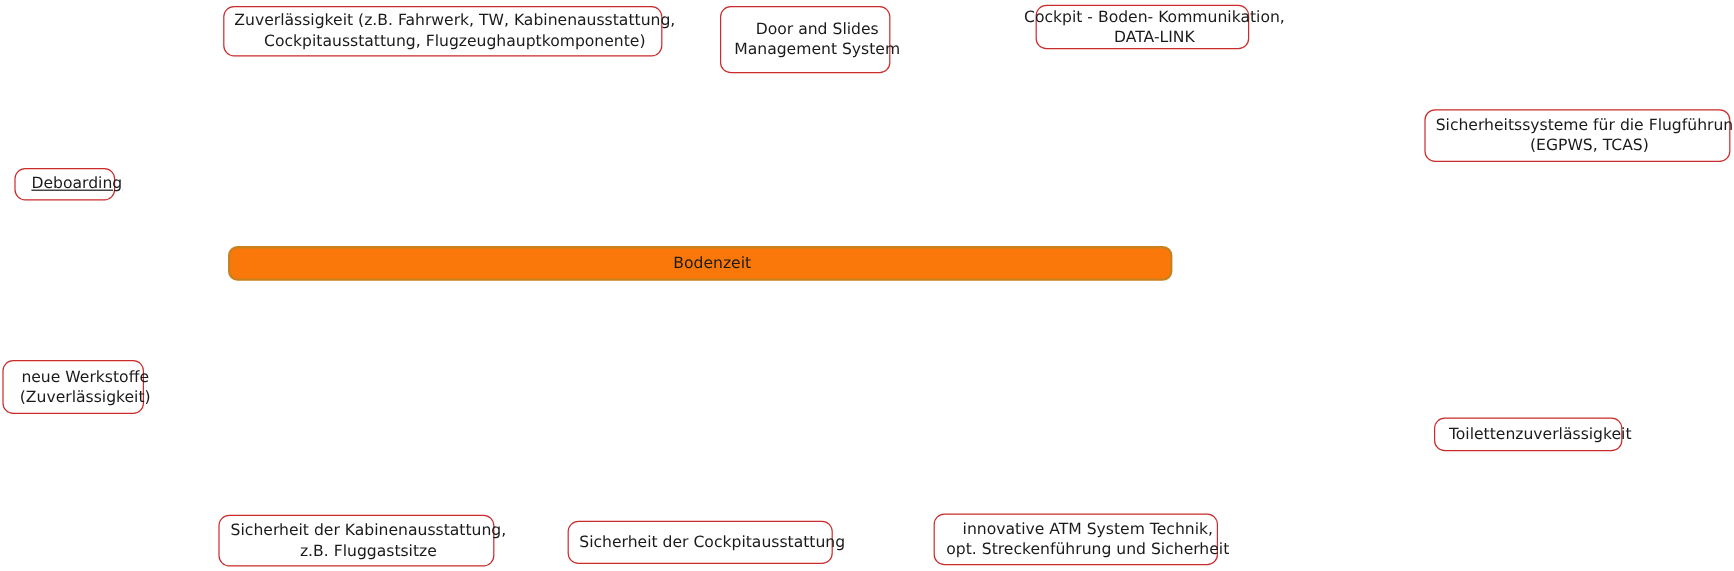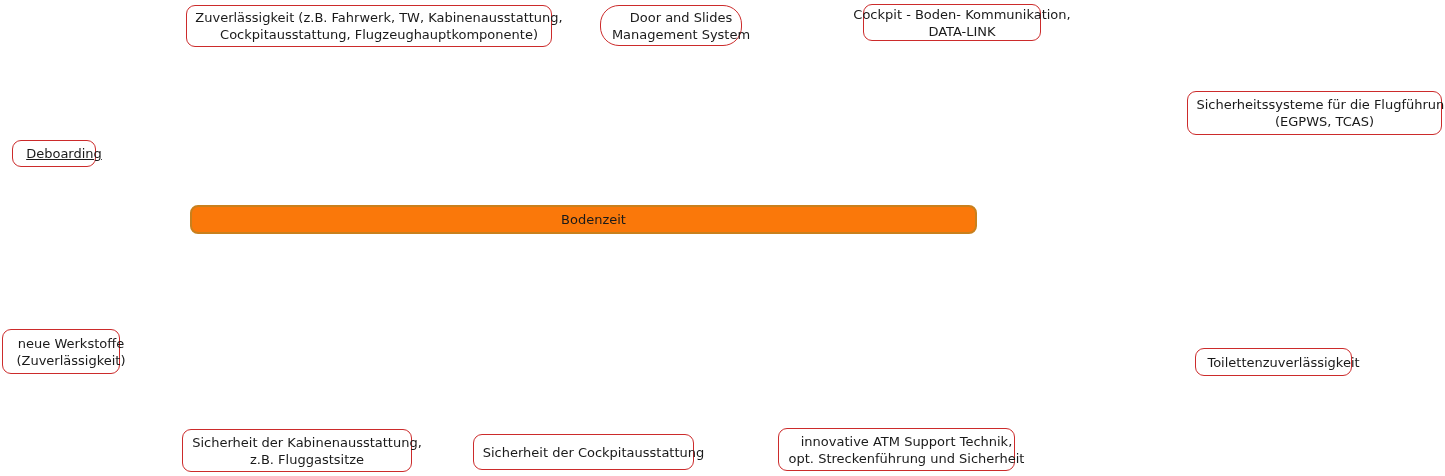--- a/index.html
+++ b/index.html
@@ -32,26 +32,26 @@
     padding-left: 20px;
   }
   .node.highlight {
     background: var(--highlight-fill, #fa780a);
     border: 2px solid var(--highlight-border, #c9801d);
     color: var(--highlight-text, #1a1a1a);
     border-radius: 8px;
   }
   
   #n-zuverlaessigkeit { left: 186px; top: 5px;   width: 366px; height: 42px; }
-  #n-door-slides      { left: 600px; top: 5px;   width: 142px; height: 41px; border-radius: 19px; }
+  #n-door-slides      { left: 600px; top: 5px;   width: 142px; height: 56px; }
   #n-cockpit-datalink { left: 863px; top: 4px;   width: 178px; height: 37px; }
   #n-sicherheitssys   { left: 1187px; top: 91px; width: 255px; height: 44px; }
   #n-deboarding       { left: 12px;  top: 140px; width: 84px;  height: 27px; text-decoration: underline; }
   #n-bodenzeit        { left: 190px; top: 205px; width: 787px; height: 29px; }
-  #n-neue-werkstoffe  { left: 2px;   top: 300px; width: 118px; height: 45px; margin-top: 29px; }
+  #n-neue-werkstoffe  { left: 2px;   top: 300px; width: 118px; height: 45px; }
   #n-toiletten        { left: 1195px; top: 348px; width: 157px; height: 28px; }
   #n-kabinen          { left: 182px; top: 429px; width: 230px; height: 43px; }
   #n-cockpit-sich     { left: 473px; top: 434px; width: 221px; height: 36px; }
   #n-atm              { left: 778px; top: 428px; width: 237px; height: 43px; }
 </style>
 </head>
 <body>
 
 <div class="canvas">
 
@@ -74,16 +74,16 @@
   <div class="node" id="n-neue-werkstoffe">neue Werkstoffe
 (Zuverlässigkeit)</div>
 
   <div class="node" id="n-toiletten">Toilettenzuverlässigkeit</div>
 
   <div class="node" id="n-kabinen">Sicherheit der Kabinenausstattung,
 z.B. Fluggastsitze</div>
 
   <div class="node" id="n-cockpit-sich">Sicherheit der Cockpitausstattung</div>
 
-  <div class="node" id="n-atm">innovative ATM Support Technik,
+  <div class="node" id="n-atm">innovative ATM System Technik,
 opt. Streckenführung und Sicherheit</div>
 
 </div>
 
 </body></html>

